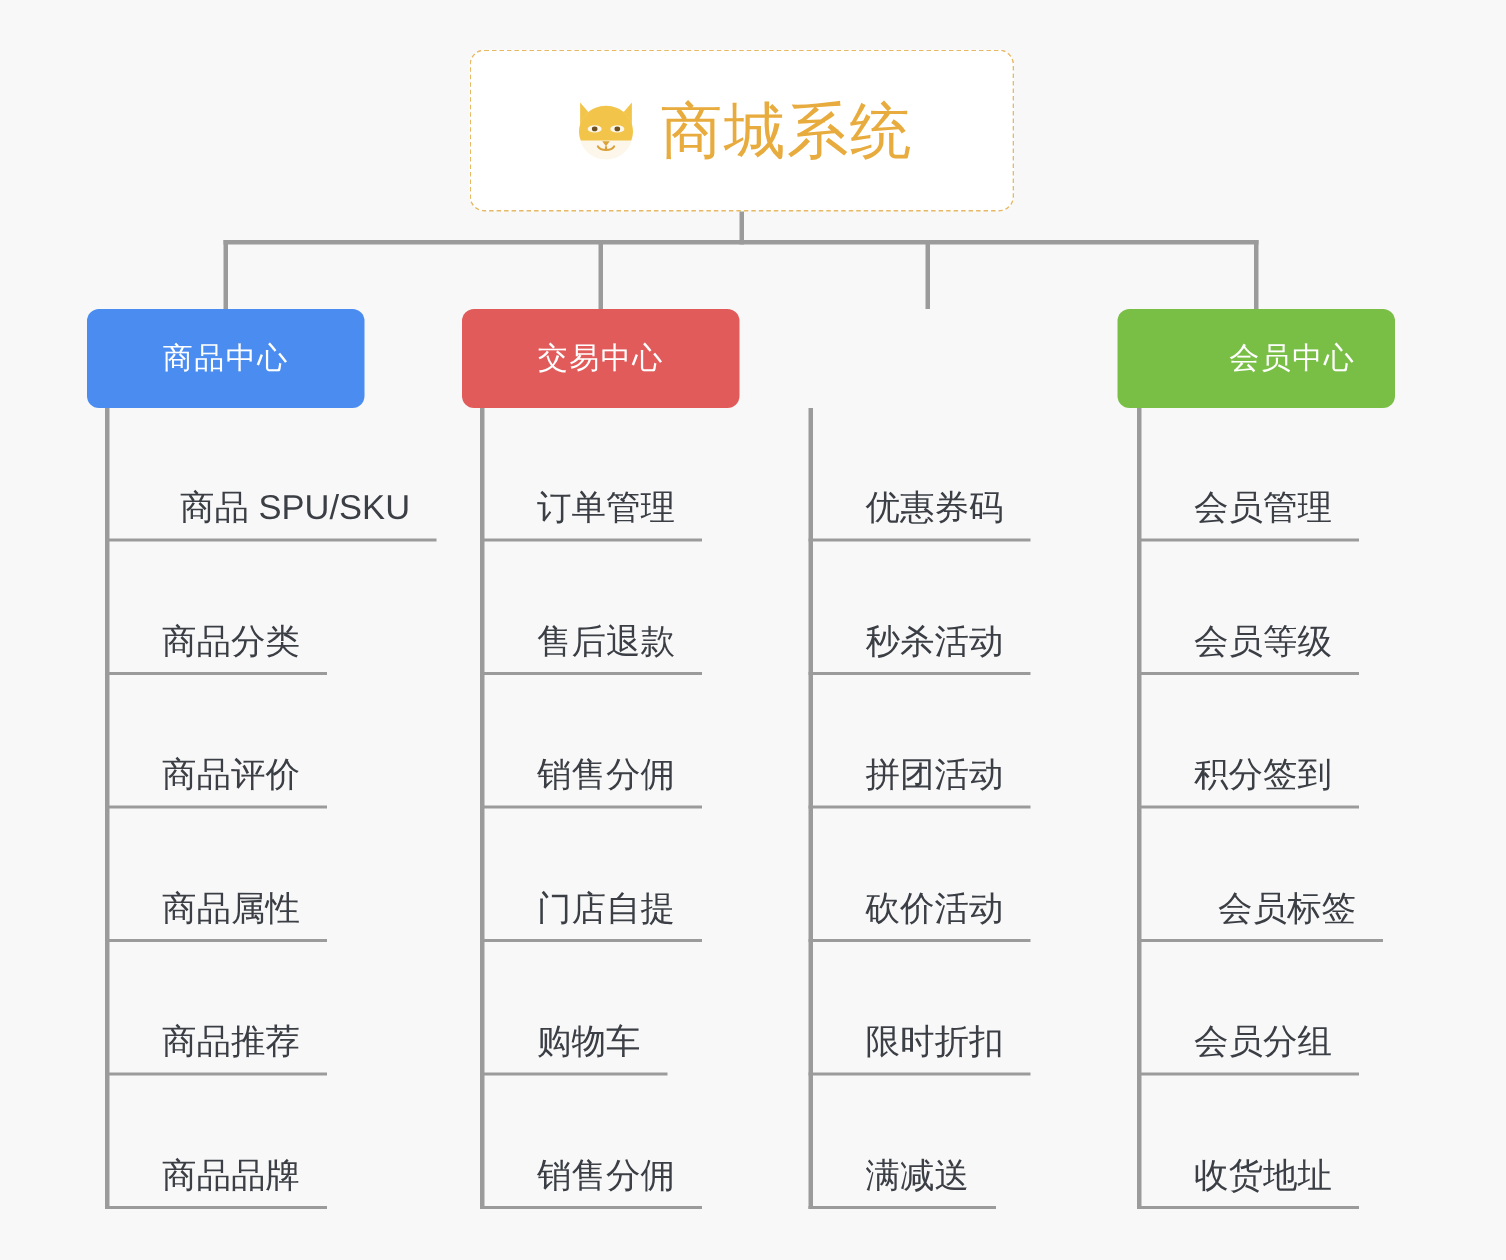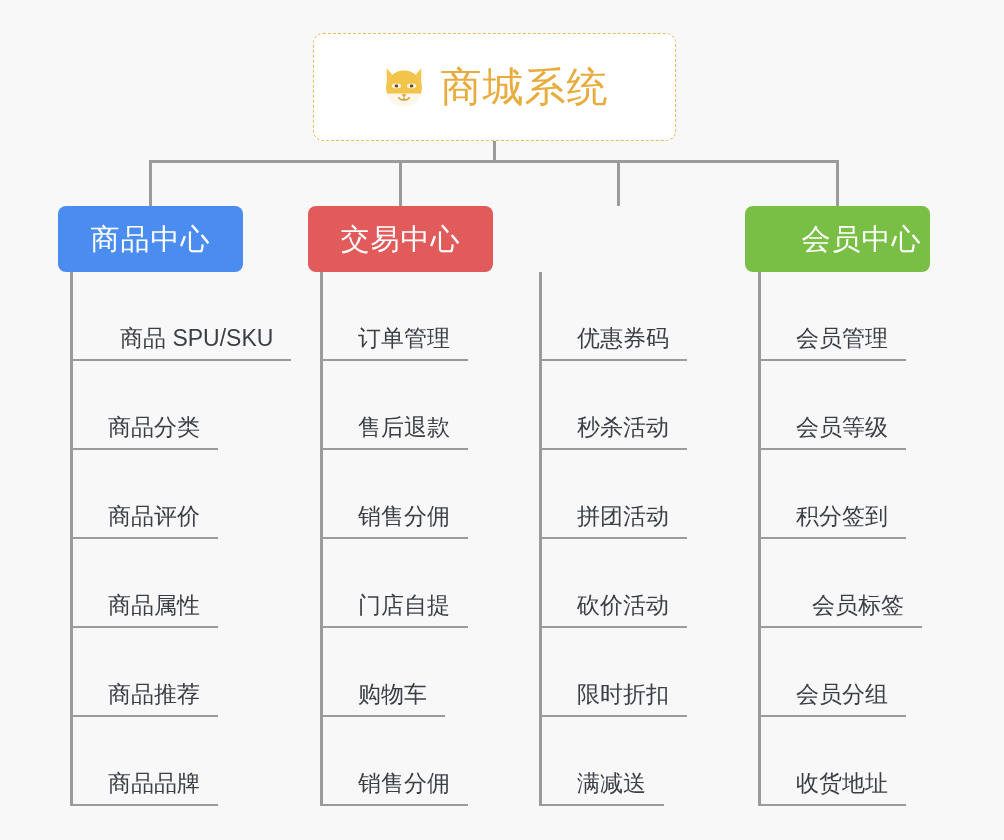--- a/index.html
+++ b/index.html
@@ -63,21 +63,21 @@
     top: 206px;
     width: 185px;
     height: 66px;
     box-sizing: border-box;
     border-radius: 8px;
     display: flex;
     align-items: center;
     justify-content: center;
   }
   .cat-label {
-    font-size: 29px;
+    font-size: 20px;
     line-height: 1;
     color: #ffffff;
     letter-spacing: 1px;
     white-space: nowrap;
   }
 
   
   .leaf-col {
     position: absolute;
     top: 272px;

